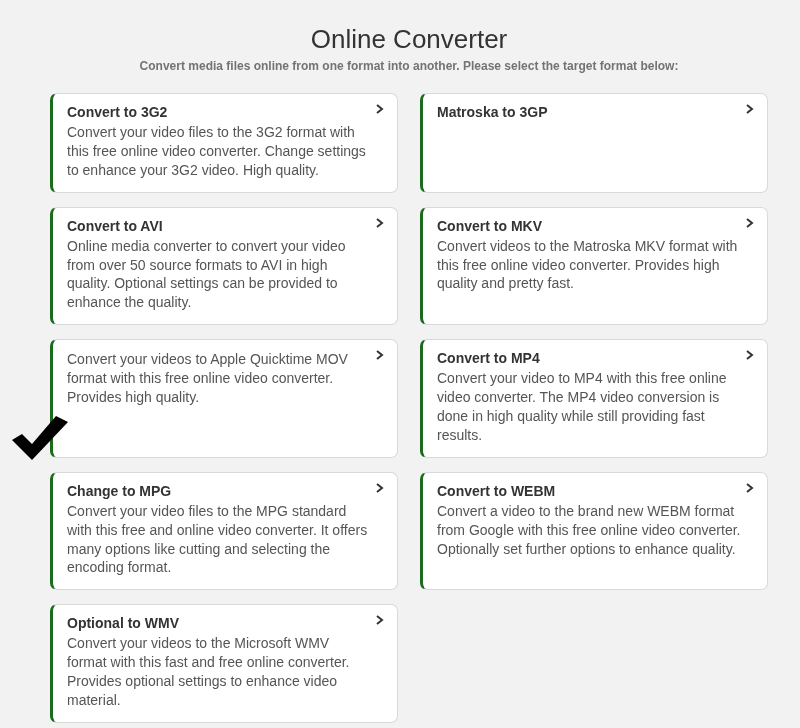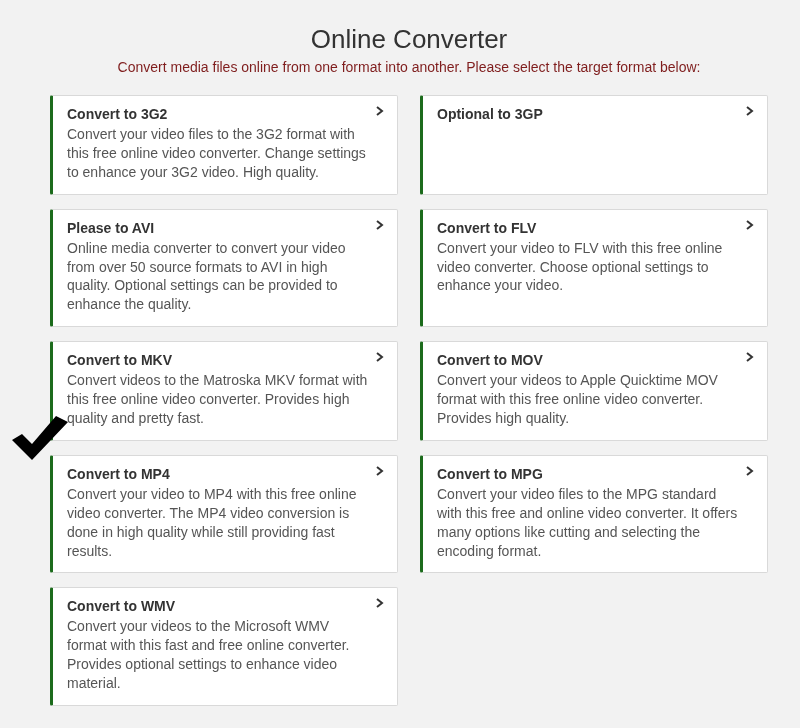--- a/index.html
+++ b/index.html
@@ -18,36 +18,37 @@
     position: relative;
   }
   h1.title {
     font-size: 26px;
     font-weight: 400;
     text-align: center;
     color: #333;
     margin-bottom: 4px;
   }
   p.subtitle {
-    font-size: 14px;
+    font-size: 12px;
     text-align: center;
-    color: #7f1d1d;
+    color: #737373;
     margin-bottom: 20px;
+    font-weight: bold;
   }
   .grid {
     display: grid;
     grid-template-columns: 1fr 1fr;
     column-gap: 22px;
     row-gap: 14px;
   }
   .card {
     background: #fff;
     border: 1px solid #d9d9d9;
     border-left: 3px solid #1c6b1c;
-    border-radius: 2px;
+    border-radius: 7px;
     padding: 10px 14px 12px 14px;
     position: relative;
     min-height: 82px;
     cursor: pointer;
   }
   .card-title {
     font-size: 14px;
     font-weight: 700;
     color: #333;
     margin-bottom: 3px;
@@ -92,92 +93,91 @@
       <div class="card-title">Convert to 3G2</div>
       <div class="card-desc">Convert your video files to the 3G2 format with this free online video converter. Change settings to enhance your 3G2 video. High quality.</div>
       <span class="chevron">
         <svg viewBox="0 0 10 10" width="10" height="10">
             <path d="M2 1 L7 5 L2 9" fill="none" stroke="#333" stroke-width="2"></path>
           </svg>
       </span>
     </div>
 
     <div class="card">
-      <div class="card-title">Optional to 3GP</div>
+      <div class="card-title">Matroska to 3GP</div>
       <span class="chevron">
         <svg viewBox="0 0 10 10" width="10" height="10">
             <path d="M2 1 L7 5 L2 9" fill="none" stroke="#333" stroke-width="2"></path>
           </svg>
       </span>
     </div>
 
     <div class="card">
-      <div class="card-title">Please to AVI</div>
+      <div class="card-title">Convert to AVI</div>
       <div class="card-desc">Online media converter to convert your video from over 50 source formats to AVI in high quality. Optional settings can be provided to enhance the quality.</div>
       <span class="chevron">
         <svg viewBox="0 0 10 10" width="10" height="10">
             <path d="M2 1 L7 5 L2 9" fill="none" stroke="#333" stroke-width="2"></path>
           </svg>
       </span>
     </div>
 
-    <div class="card">
-      <div class="card-title">Convert to FLV</div>
-      <div class="card-desc">Convert your video to FLV with this free online video converter. Choose optional settings to enhance your video.</div>
-      <span class="chevron">
-        <svg viewBox="0 0 10 10" width="10" height="10">
-            <path d="M2 1 L7 5 L2 9" fill="none" stroke="#333" stroke-width="2"></path>
-          </svg>
-      </span>
-    </div>
 
     <div class="card">
       <div class="card-title">Convert to MKV</div>
       <div class="card-desc">Convert videos to the Matroska MKV format with this free online video converter. Provides high quality and pretty fast.</div>
       <span class="chevron">
         <svg viewBox="0 0 10 10" width="10" height="10">
             <path d="M2 1 L7 5 L2 9" fill="none" stroke="#333" stroke-width="2"></path>
           </svg>
       </span>
     </div>
 
     <div class="card">
-      <div class="card-title">Convert to MOV</div>
       <div class="card-desc">Convert your videos to Apple Quicktime MOV format with this free online video converter. Provides high quality.</div>
       <span class="chevron">
         <svg viewBox="0 0 10 10" width="10" height="10">
             <path d="M2 1 L7 5 L2 9" fill="none" stroke="#333" stroke-width="2"></path>
           </svg>
       </span>
     </div>
 
     <div class="card">
       <div class="card-title">Convert to MP4</div>
       <div class="card-desc">Convert your video to MP4 with this free online video converter. The MP4 video conversion is done in high quality while still providing fast results.</div>
       <span class="chevron">
         <svg viewBox="0 0 10 10" width="10" height="10">
             <path d="M2 1 L7 5 L2 9" fill="none" stroke="#333" stroke-width="2"></path>
           </svg>
       </span>
     </div>
 
     <div class="card">
-      <div class="card-title">Convert to MPG</div>
+      <div class="card-title">Change to MPG</div>
       <div class="card-desc">Convert your video files to the MPG standard with this free and online video converter. It offers many options like cutting and selecting the encoding format.</div>
       <span class="chevron">
         <svg viewBox="0 0 10 10" width="10" height="10">
             <path d="M2 1 L7 5 L2 9" fill="none" stroke="#333" stroke-width="2"></path>
           </svg>
       </span>
     </div>
 
 
+    <div class="card">
+      <div class="card-title">Convert to WEBM</div>
+      <div class="card-desc">Convert a video to the brand new WEBM format from Google with this free online video converter. Optionally set further options to enhance quality.</div>
+      <span class="chevron">
+        <svg viewBox="0 0 10 10" width="10" height="10">
+            <path d="M2 1 L7 5 L2 9" fill="none" stroke="#333" stroke-width="2"></path>
+          </svg>
+      </span>
+    </div>
 
     <div class="card">
-      <div class="card-title">Convert to WMV</div>
+      <div class="card-title">Optional to WMV</div>
       <div class="card-desc">Convert your videos to the Microsoft WMV format with this fast and free online converter. Provides optional settings to enhance video material.</div>
       <span class="chevron">
         <svg viewBox="0 0 10 10" width="10" height="10">
             <path d="M2 1 L7 5 L2 9" fill="none" stroke="#333" stroke-width="2"></path>
           </svg>
       </span>
     </div>
 
   </div>
 

